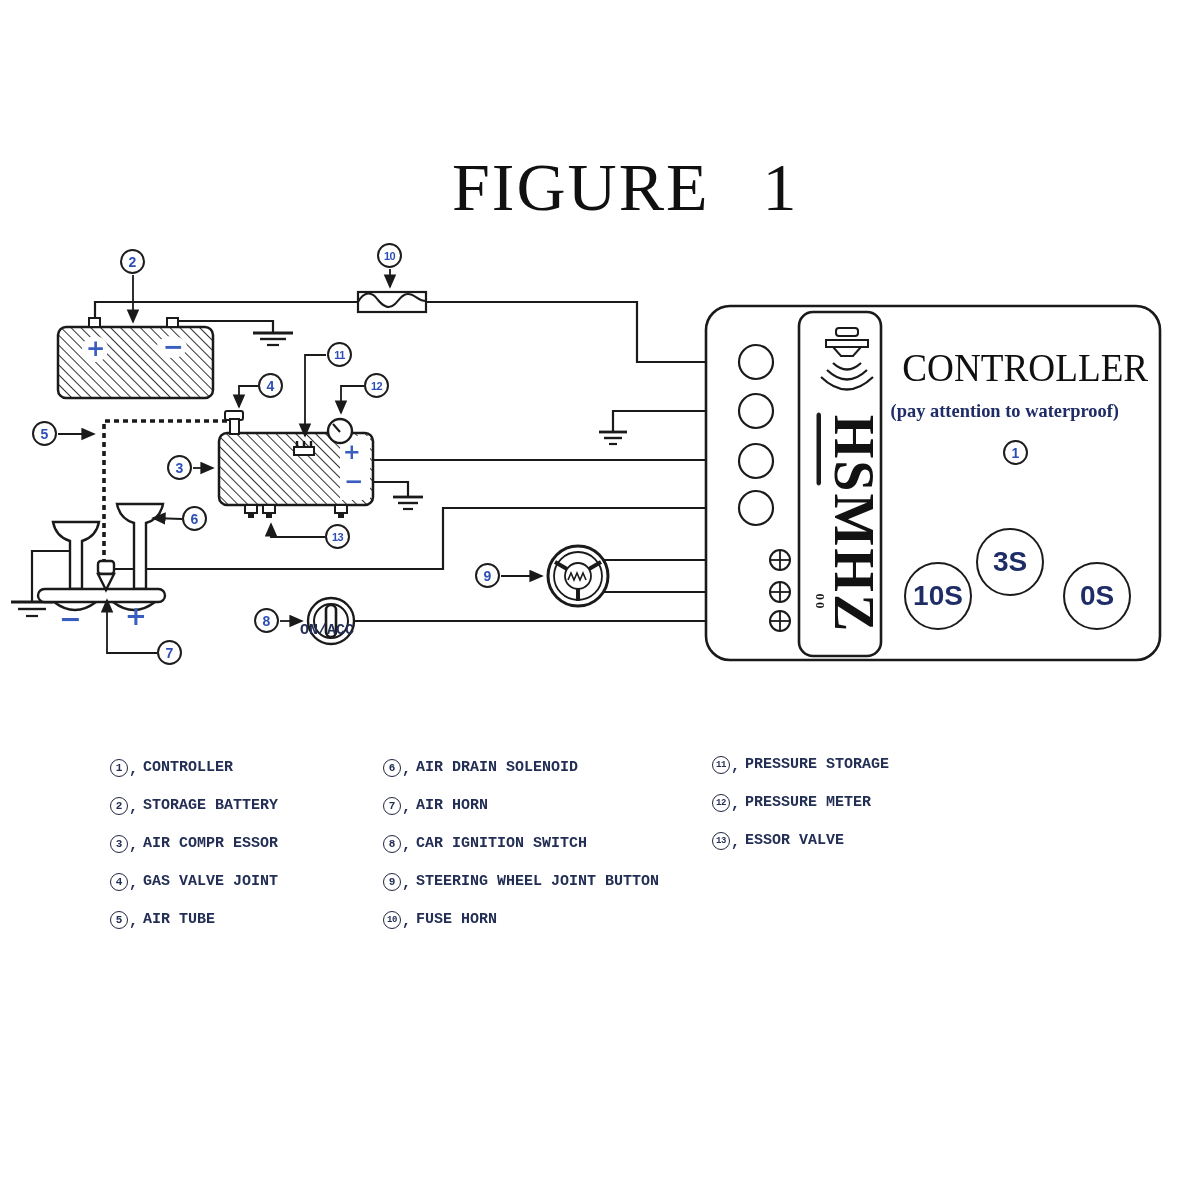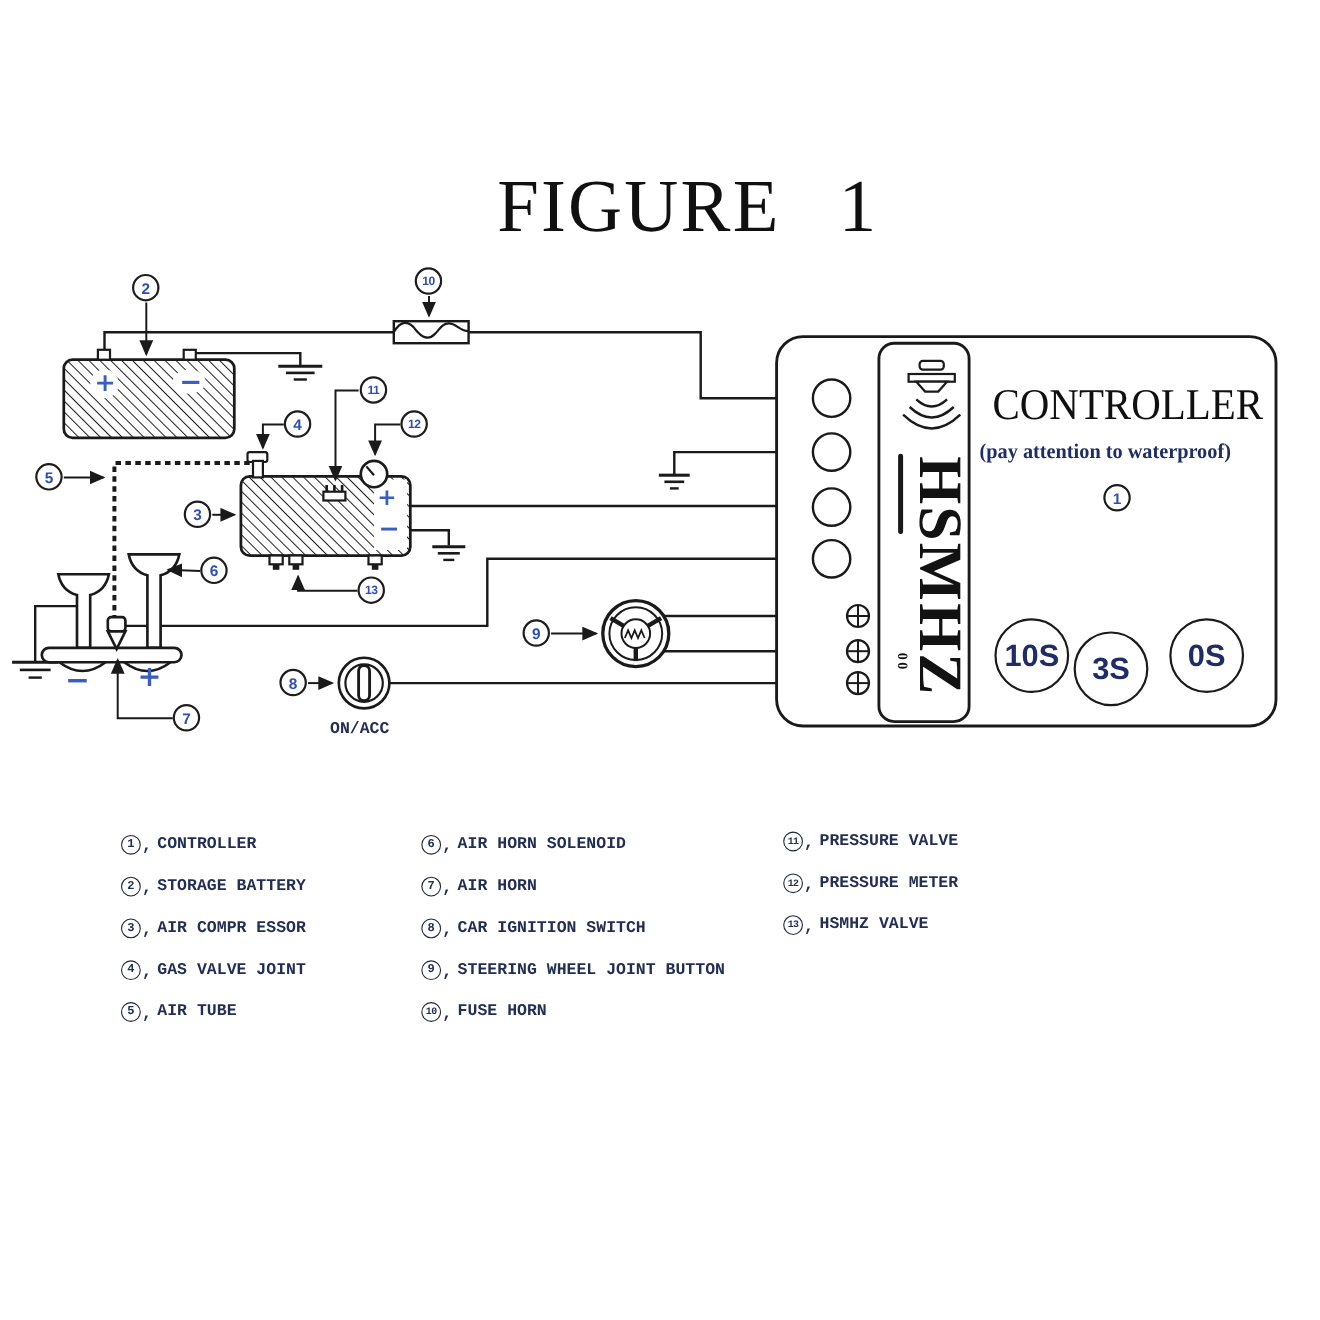--- a/index.html
+++ b/index.html
@@ -244,31 +244,31 @@
       <span>13</span>
     </div>
 
   <div class="sign" style="left:86px;top:335px;font-size:23px;">+</div>
   <div class="sign" style="left:163px;top:332px;font-size:25px;">−</div>
   <div class="sign" style="left:343px;top:440px;font-size:21px;">+</div>
   <div class="sign" style="left:344px;top:468px;font-size:23px;">−</div>
   <div class="sign" style="left:59px;top:603px;font-size:27px;">−</div>
   <div class="sign" style="left:125px;top:601px;font-size:26px;">+</div>
 
-  <div class="abs onacc" style="left:300px;top:654px;">ON/ACC</div>
+  <div class="abs onacc" style="left:300px;top:622px;">ON/ACC</div>
 
   <div class="abs ctrl-title" style="left:893px;top:344px;">CONTROLLER</div>
   <div class="abs ctrl-sub" style="left:887px;top:400px;">(pay attention to waterproof)</div>
   <div class="brand" style="left:734px;top:492px;width:240px;">HSMHZ</div>
   <div class="brand-deco" style="left:792px;top:594px;width:56px;">00</div>
 
   <div class="btn" style="left:904px;top:562px;">
       <span>10S</span>
     </div>
-  <div class="btn" style="left:976px;top:574px;text-align:center;">
+  <div class="btn" style="left:976px;top:528px;text-align:center;">
       <span>3S</span>
     </div>
   <div class="btn" style="left:1063px;top:562px;text-align:right;">
       <span>0S</span>
     </div>
 
   <div class="legend-item" style="left:110px;top:757px;">
     <span class="lnum">1</span>
       <span class="sep">,</span>
       <span>CONTROLLER</span>
@@ -290,21 +290,21 @@
   </div>
   <div class="legend-item" style="left:110px;top:909px;">
     <span class="lnum">5</span>
       <span class="sep">,</span>
       <span>AIR TUBE</span>
   </div>
 
   <div class="legend-item" style="left:383px;top:757px;">
     <span class="lnum">6</span>
       <span class="sep">,</span>
-      <span>AIR HORN SOLENOID</span>
+      <span>AIR DRAIN SOLENOID</span>
   </div>
   <div class="legend-item" style="left:383px;top:795px;">
     <span class="lnum">7</span>
       <span class="sep">,</span>
       <span>AIR HORN</span>
   </div>
   <div class="legend-item" style="left:383px;top:833px;">
     <span class="lnum">8</span>
       <span class="sep">,</span>
       <span>CAR IGNITION SWITCH</span>
@@ -316,26 +316,26 @@
   </div>
   <div class="legend-item" style="left:383px;top:909px;">
     <span class="lnum two">10</span>
       <span class="sep">,</span>
       <span>FUSE HORN</span>
   </div>
 
   <div class="legend-item" style="left:712px;top:754px;">
     <span class="lnum two">11</span>
       <span class="sep">,</span>
-      <span>PRESSURE VALVE</span>
+      <span>PRESSURE STORAGE</span>
   </div>
   <div class="legend-item" style="left:712px;top:792px;">
     <span class="lnum two">12</span>
       <span class="sep">,</span>
       <span>PRESSURE METER</span>
   </div>
   <div class="legend-item" style="left:712px;top:830px;">
     <span class="lnum two">13</span>
       <span class="sep">,</span>
-      <span>HSMHZ VALVE</span>
+      <span>ESSOR VALVE</span>
   </div>
 
 </div>
 
 </body></html>

